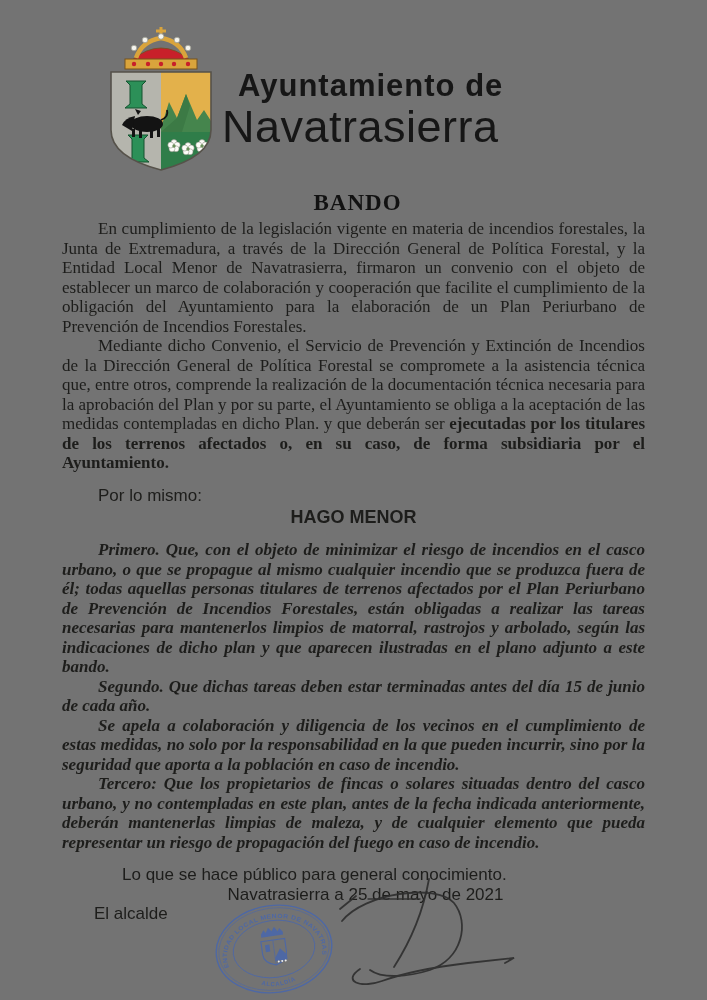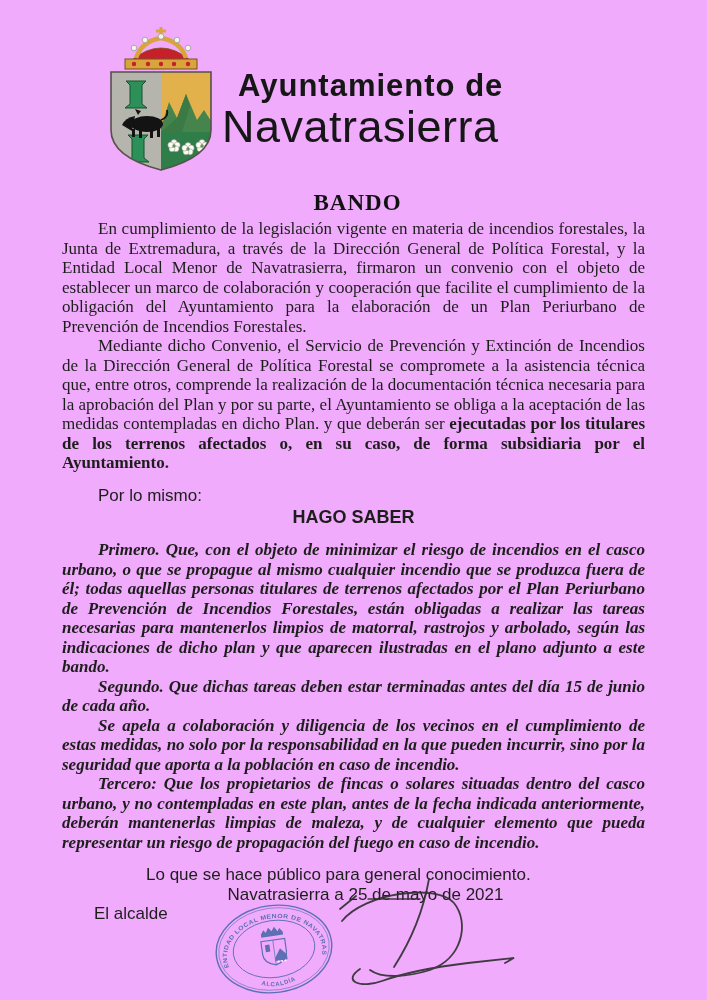--- a/index.html
+++ b/index.html
@@ -2,21 +2,21 @@
 <html><head>
 <meta charset="utf-8">
 <style>
   * { margin:0; padding:0; box-sizing:border-box; }
   html,body { background:#ffffff; }
   body {
     width:707px; height:1000px;
     font-family:"Liberation Sans", sans-serif;
     color:#1d1d1b;
   }
-  .page { position:relative; width:707px; height:1000px; background:#f0abfc; overflow:hidden; }
+  .page { position:relative; width:707px; height:1000px; background:#737373; overflow:hidden; }
 
   
   .letterhead { display:flex; align-items:flex-start; padding:26px 0 0 98px; }
   .coat { flex:0 0 auto; }
   .org { margin:44px 0 0 14px; line-height:1; white-space:nowrap; }
   .org-line1 { font-size:31px; font-weight:bold; letter-spacing:1px; color:#161616; }
   .org-line2 { font-size:45px; font-weight:normal; letter-spacing:0.5px; color:#161616; margin:3px 0 0 -16px; }
 
   
   .doc-title {
@@ -28,21 +28,21 @@
   p.j {
     text-align:justify; text-indent:36px;
     font-size:17px; line-height:19.5px;font-family:Liberation Serif, serif;
   }
   p.bit { font-weight:bold; font-style:italic; }
   .por-lo-tanto { font-size:17px; line-height:19.5px; margin:13px 0 2px 36px; }
   .hago-saber { text-align:center; font-weight:bold; font-size:18px; line-height:20px; margin:0 0 13px 0; }
 
   
   .sign-block { position:relative; margin-top:13px; }
-  .closing { font-size:17px; line-height:19.5px; margin-left:84px; }
+  .closing { font-size:17px; line-height:19.5px; margin-left:60px; }
   .place-date { font-size:17px; line-height:19.5px; text-align:center; margin-left:24px; }
   .signer-title { font-size:17px; line-height:19.5px; margin-left:32px; }
   .stamp-svg { position:absolute; left:150px; top:38px; transform:rotate(-8deg); }
   .signature-svg { position:absolute; left:254px; top:8px; }
 </style>
 </head>
 <body>
 
 <div class="page">
 
@@ -133,21 +133,21 @@
     </div>
   </header>
 
   <h1 class="doc-title">BANDO</h1>
 
   <main class="body-text">
     <p class="j">En cumplimiento de la legislación vigente en materia de incendios forestales, la Junta de Extremadura, a través de la Dirección General de Política Forestal, y la Entidad Local Menor de Navatrasierra, firmaron un convenio con el objeto de establecer un marco de colaboración y cooperación que facilite el cumplimiento de la obligación del Ayuntamiento para la elaboración de un Plan Periurbano de Prevención de Incendios Forestales.</p>
     <p class="j"><span>Mediante dicho Convenio, el Servicio de Prevención y Extinción de Incendios de la Dirección General de Política Forestal se compromete a la asistencia técnica que, entre otros, comprende la realización de la documentación técnica necesaria para la aprobación del Plan y por su parte, el Ayuntamiento se obliga a la aceptación de las medidas contempladas en dicho Plan. y que deberán ser </span><strong>ejecutadas por los titulares de los terrenos afectados o, en su caso, de forma subsidiaria por el Ayuntamiento.</strong></p>
 
     <p class="por-lo-tanto">Por lo mismo:</p>
-    <p class="hago-saber">HAGO SABER</p>
+    <p class="hago-saber">HAGO MENOR</p>
 
     <p class="j bit">Primero. Que, con el objeto de minimizar el riesgo de incendios en el casco urbano, o que se propague al mismo cualquier incendio que se produzca fuera de él; todas aquellas personas titulares de terrenos afectados por el Plan Periurbano de Prevención de Incendios Forestales, están obligadas a realizar las tareas necesarias para mantenerlos limpios de matorral, rastrojos y arbolado, según las indicaciones de dicho plan y que aparecen ilustradas en el plano adjunto a este bando.</p>
     <p class="j bit">Segundo. Que dichas tareas deben estar terminadas antes del día 15 de junio de cada año.</p>
     <p class="j bit">Se apela a colaboración y diligencia de los vecinos en el cumplimiento de estas medidas, no solo por la responsabilidad en la que pueden incurrir, sino por la seguridad que aporta a la población en caso de incendio.</p>
     <p class="j bit">Tercero: Que los propietarios de fincas o solares situadas dentro del casco urbano, y no contempladas en este plan, antes de la fecha indicada anteriormente, deberán mantenerlas limpias de maleza, y de cualquier elemento que pueda representar un riesgo de propagación del fuego en caso de incendio.</p>
 
     <div class="sign-block">
       <p class="closing">Lo que se hace público para general conocimiento.</p>
       <p class="place-date">Navatrasierra a 25  de mayo de 2021</p>
       <p class="signer-title">El alcalde</p>

